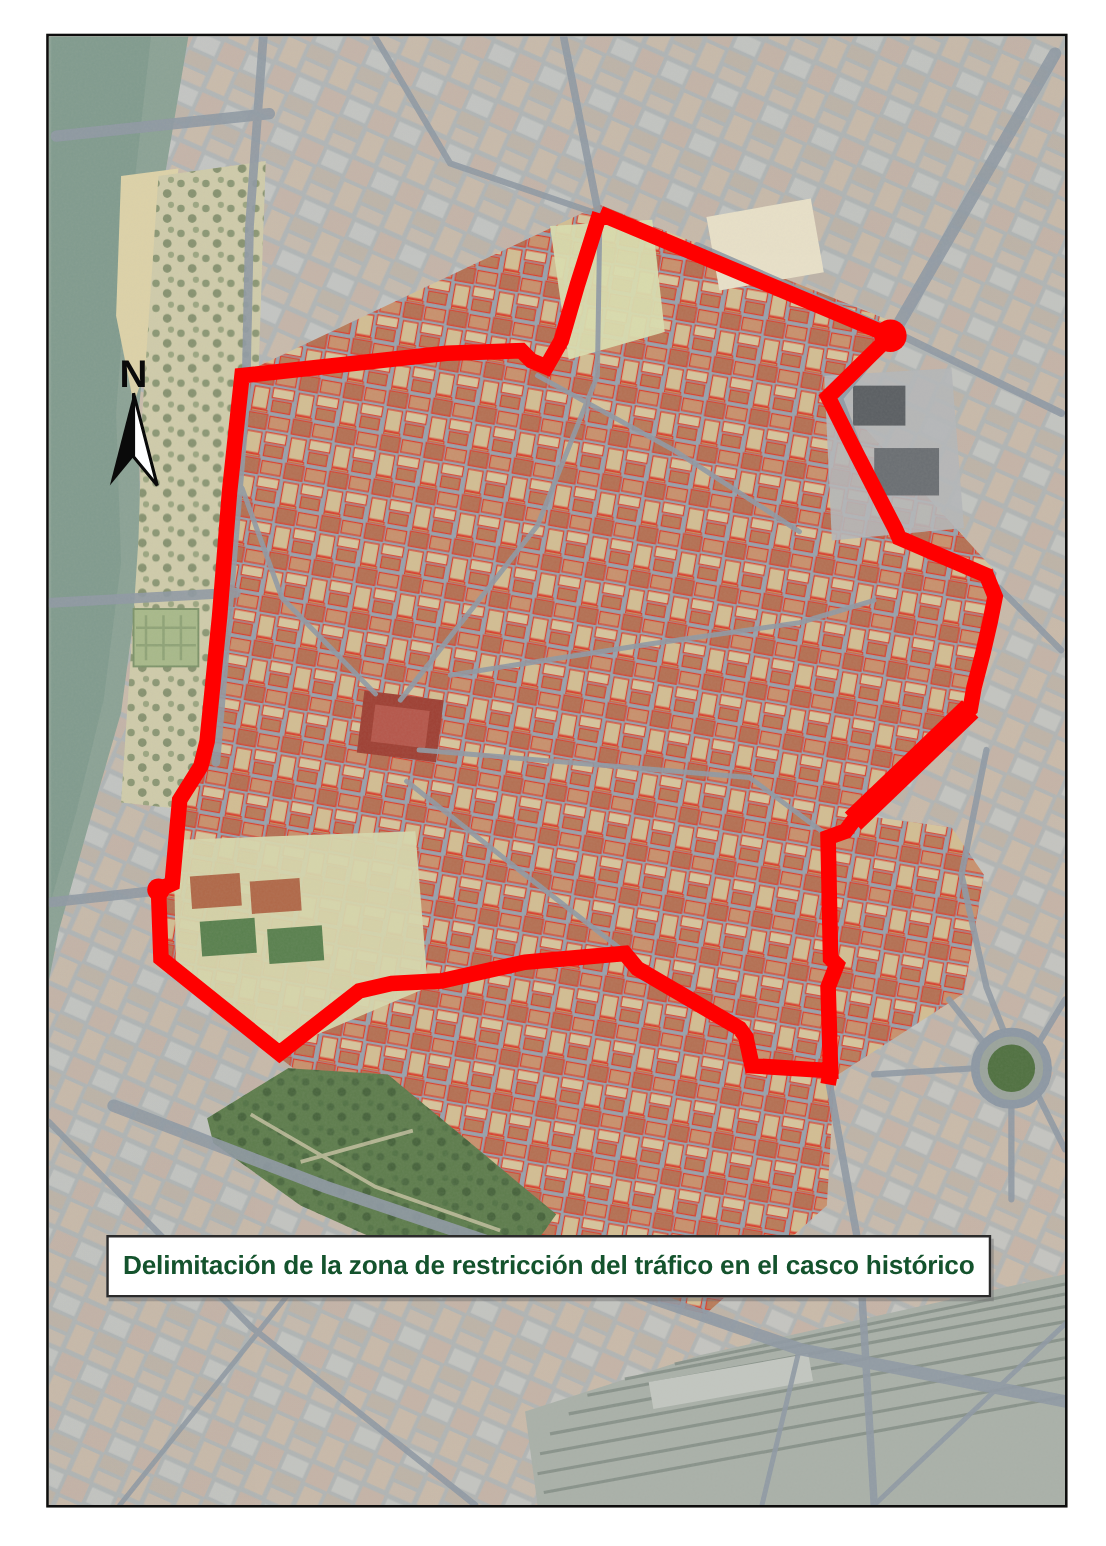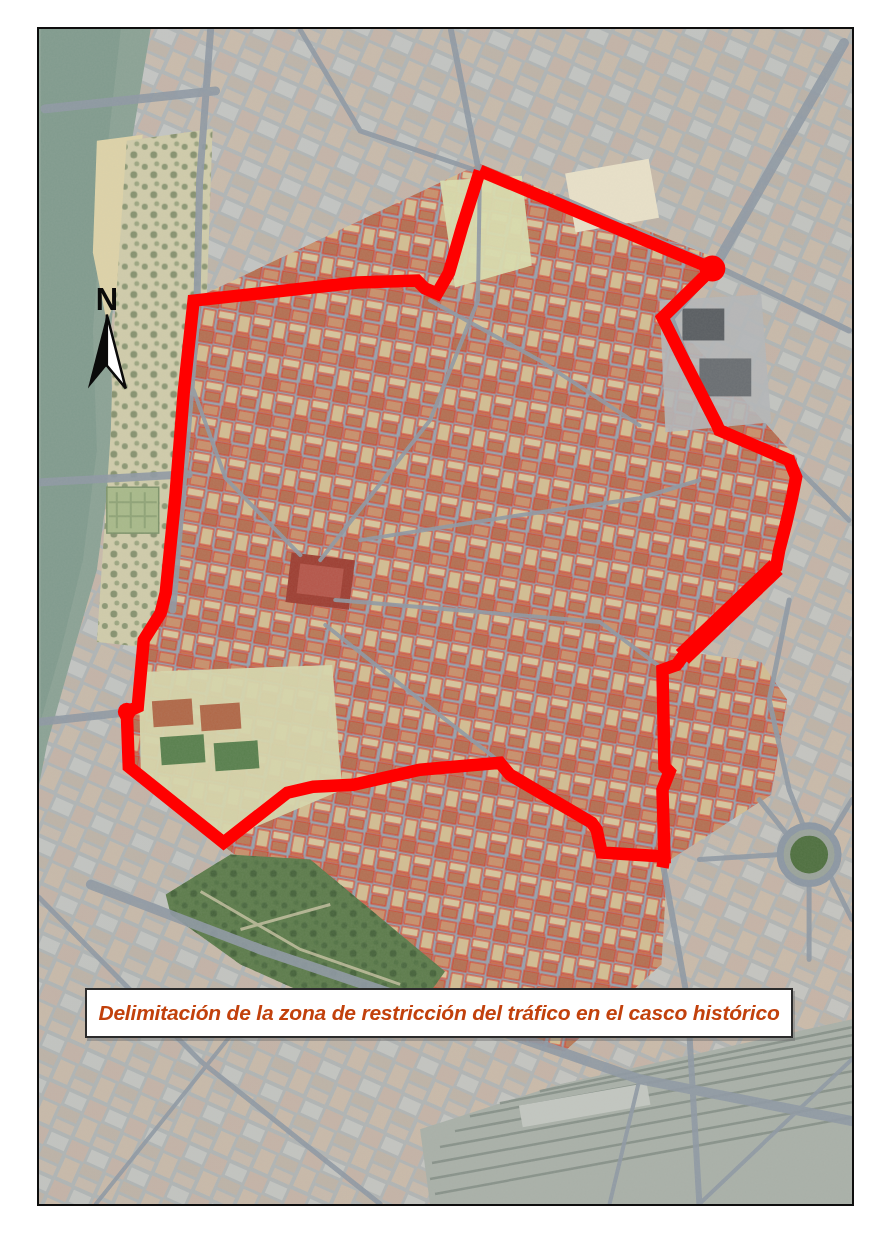--- a/index.html
+++ b/index.html
@@ -5,21 +5,21 @@
   html,body{margin:0;padding:0;background:#ffffff;}
   #page{position:relative;width:885px;height:1237px;background:#ffffff;overflow:hidden;
         font-family:"Liberation Sans","DejaVu Sans",sans-serif;}
   #map-frame{position:absolute;left:37px;top:27px;width:817px;height:1179px;
              border:2px solid #0d0d0d;box-sizing:border-box;background:#c2c3bb;overflow:hidden;}
   #map-frame svg{display:block;}
   #title-box{position:absolute;left:85px;top:988px;width:708px;height:50px;
              background:#ffffff;border:2px solid #2b2b2b;box-sizing:border-box;
              display:flex;align-items:center;justify-content:center;
              box-shadow:2px 3px 0 rgba(110,110,110,.45);}
-  #title-box span{font-size:21px;font-weight:bold;color:#c2410c;letter-spacing:-0.2px;white-space:nowrap;font-style:italic;}
+  #title-box span{font-size:21px;font-weight:bold;color:#14532d;letter-spacing:-0.2px;white-space:nowrap;}
   .north-n{font-size:31px;font-weight:bold;fill:#0a0a0a;}
 </style>
 </head>
 <body>
 
 <div id="page">
   <div id="map-frame">
     <svg width="813" height="1175" viewBox="38 28 815 1177" preserveAspectRatio="none">
       <defs>
         <linearGradient id="baseGrad" x1="0" y1="0" x2="1" y2="1">

